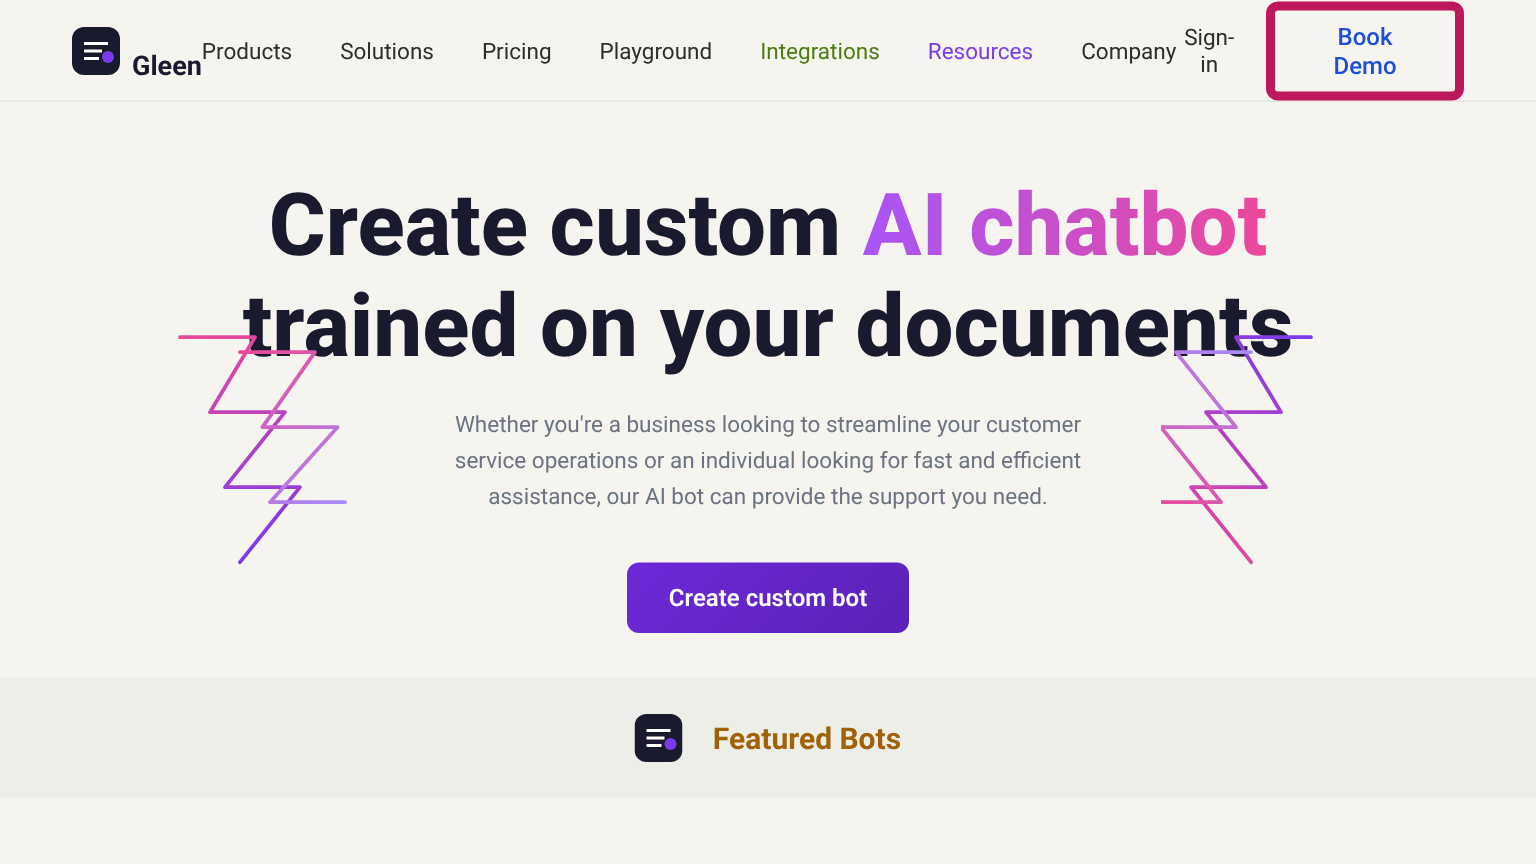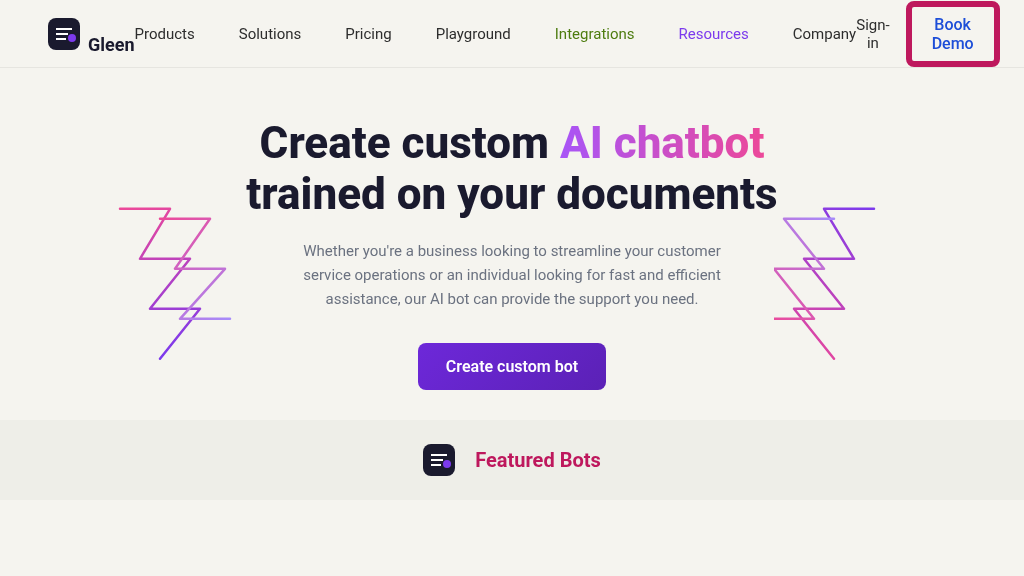--- a/index.html
+++ b/index.html
@@ -33,21 +33,21 @@
     }
     .nav-logo-text {
       font-size: 18px;
       font-weight: 700;
       color: #1a1a2e;
       margin-top: 21px;
     }
     .nav-links {
       display: flex;
       align-items: center;
-      gap: 44px;
+      gap: 32px;
       list-style: none;
     }
     .nav-links li a {
       text-decoration: none;
       font-size: 15px;
       color: #2d2d2d;
     }
     .nav-links li a.active-integrations { color: #4d7c0f; }
     .nav-links li a.active-resources { color: #7c3aed; }
     .nav-actions {
@@ -81,21 +81,21 @@
       display: flex;
       flex-direction: column;
       align-items: center;
       justify-content: center;
       padding: 50px 20px 30px;
       text-align: center;
       background: #f5f4ef;
       overflow: hidden;
     }
     .hero-title {
-      font-size: 44px;
+      font-size: 58px;
       font-weight: 800;
       color: #1a1a2e;
       line-height: 1.15;
       margin-bottom: 20px;
     }
     .hero-title .ai-chatbot {
       background: linear-gradient(90deg, #a855f7, #ec4899);
       -webkit-background-clip: text;
       -webkit-text-fill-color: transparent;
       background-clip: text;
@@ -143,21 +143,21 @@
       padding: 16px;
       height: 80px;
       justify-content: center;
     }
     .featured-bots-label {
       display: flex;
       align-items: center;
       gap: 20px;
       font-size: 20px;
       font-weight: 700;
-      color: #be185d;
+      color: #a16207;
     }
     .featured-icon {
       width: 32px;
       height: 32px;
     }
   </style>
 </head>
 <body>
 
 <nav>

